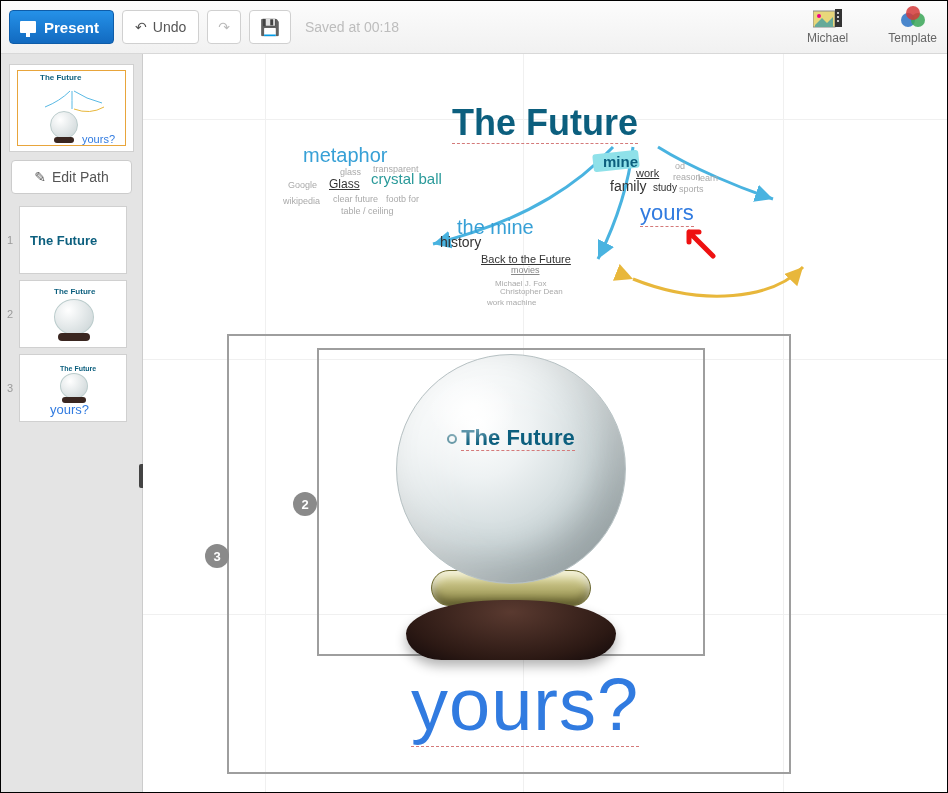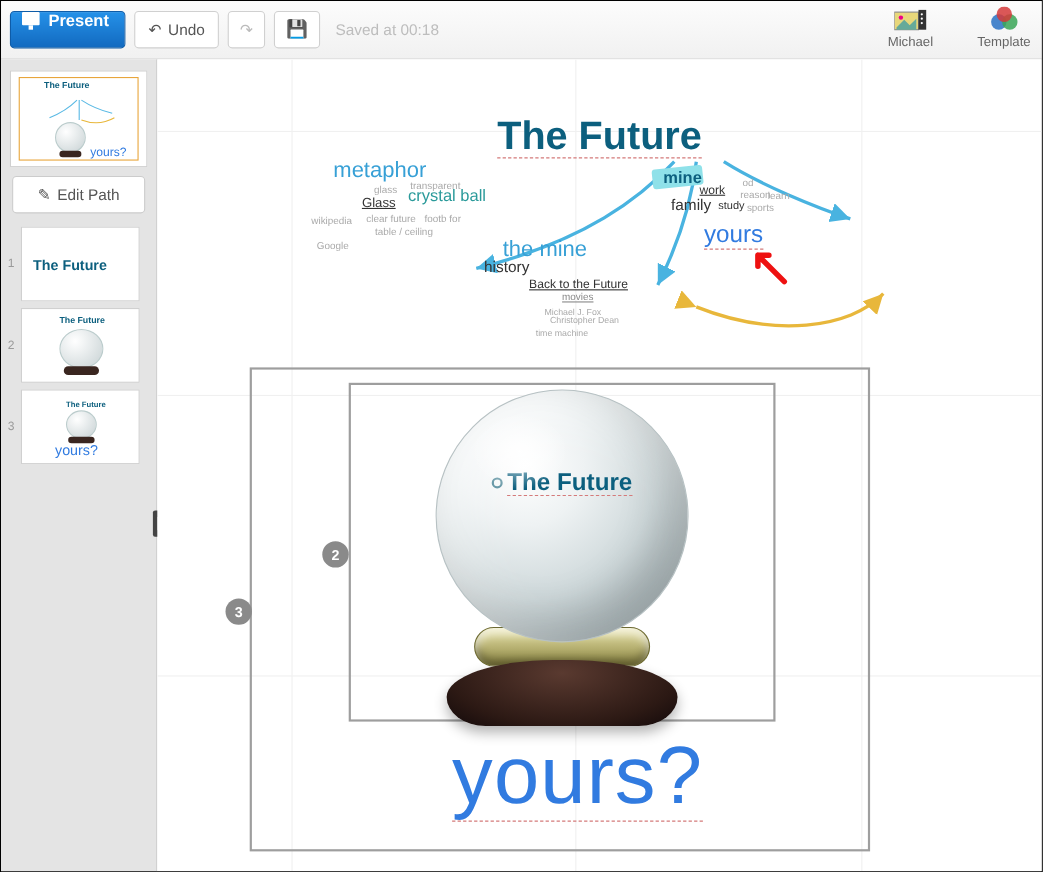--- a/index.html
+++ b/index.html
@@ -18,21 +18,21 @@
     padding: 0 8px;
     position: relative;
   }
   .btn-present {
     background: #1a7bd6;
     background: linear-gradient(#2591e8,#126ac0);
     color: #fff; border: 1px solid #0e5ca8;
     border-radius: 4px; height: 34px;
     padding: 0 14px 0 10px;
     font-size: 15px; font-weight: bold;
-    display: flex; gap: 8px;
+    display: flex; align-items: center; gap: 8px;
     cursor: pointer;
   }
   .proj-ico { width: 16px; height: 12px; background: #fff; display: inline-block; border-radius: 1px; position: relative;}
   .proj-ico::after{content:''; position:absolute; bottom:-4px; left:6px; width:4px;height:4px;background:#fff;}
   .btn-gray {
     background: #fff;
     border: 1px solid #d0d0d0;
     border-radius: 4px; height: 34px;
     padding: 0 12px;
     margin-left: 8px;
@@ -292,34 +292,34 @@
       <path d="M210 8 C180 40 130 80 30 105" stroke="#49b3e0" stroke-width="3" fill="none" marker-end="url(#ah-blue)"></path>
       <path d="M230 8 C225 50 210 90 195 120" stroke="#49b3e0" stroke-width="3" fill="none" marker-end="url(#ah-blue)"></path>
       <path d="M255 8 C290 30 340 50 370 60" stroke="#49b3e0" stroke-width="3" fill="none" marker-end="url(#ah-blue)"></path>
       <path d="M230 140 C300 168 370 160 400 128" stroke="#e8b73b" stroke-width="3" fill="none" marker-end="url(#ah-yel)" marker-start="url(#ah-yel)"></path>
     </svg>
 
     <div class="map-word w-blue" style="top:90px;left:160px;font-size:20px;">metaphor</div>
     <div class="map-word w-teal" style="top:116px;left:228px;font-size:15px;">crystal ball</div>
     <div class="map-word w-dark" style="top:123px;left:186px;font-size:12px;text-decoration:underline;">Glass</div>
     <div class="map-word w-gray" style="top:110px;left:230px;">transparent</div>
-    <div class="map-word w-gray" style="top:126px;left:145px;margin-top:38px;">Google</div>
+    <div class="map-word w-gray" style="top:126px;left:145px;">Google</div>
     <div class="map-word w-gray" style="top:142px;left:140px;">wikipedia</div>
     <div class="map-word w-gray" style="top:113px;left:197px;font-size:9px;">glass</div>
     <div class="map-word w-gray" style="top:140px;left:190px;">clear future</div>
     <div class="map-word w-gray" style="top:140px;left:243px;">footb for</div>
     <div class="map-word w-gray" style="top:152px;left:198px;">table / ceiling</div>
 
     <div class="map-word w-blue" style="top:162px;left:314px;font-size:20px;">the mine</div>
     <div class="map-word w-dark" style="top:180px;left:297px;font-size:14px;text-align:right;">history</div>
     <div class="map-word w-dark" style="top:199px;left:338px;font-size:11px;text-decoration:underline;">Back to the Future</div>
     <div class="map-word w-gray" style="top:211px;left:368px;text-decoration:underline;color:#888;">movies</div>
     <div class="map-word w-gray" style="top:225px;left:352px;font-size:8px;">Michael J. Fox</div>
     <div class="map-word w-gray" style="top:233px;left:357px;font-size:8px;">Christopher Dean</div>
-    <div class="map-word w-gray" style="top:244px;left:344px;font-size:8px;">time machine</div>
+    <div class="map-word w-gray" style="top:244px;left:344px;font-size:8px;">work machine</div>
 
     <div style="position:absolute;top:98px;left:450px;width:46px;height:18px;background:#8fe1e9;transform:rotate(-6deg);border-radius:3px;"></div>
     <div class="map-word" style="top:99px;left:460px;color:#0c5f7e;font-size:15px;font-weight:bold;">mine</div>
     <div class="map-word w-dark" style="top:113px;left:493px;font-size:11px;text-decoration:underline;">work</div>
     <div class="map-word w-dark" style="top:124px;left:467px;font-size:14px;">family</div>
     <div class="map-word w-dark" style="top:128px;left:510px;font-size:10px;">study</div>
     <div class="map-word w-gray" style="top:118px;left:530px;">reason</div>
     <div class="map-word w-gray" style="top:130px;left:536px;">sports</div>
     <div class="map-word w-gray" style="top:107px;left:532px;">od</div>
     <div class="map-word w-gray" style="top:119px;left:555px;">learn</div>

